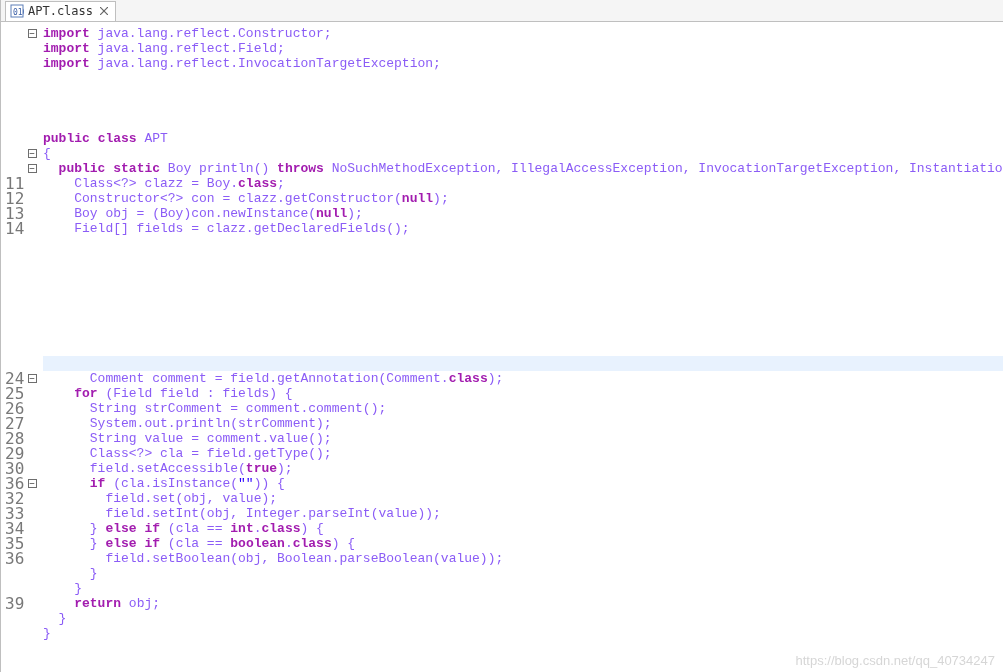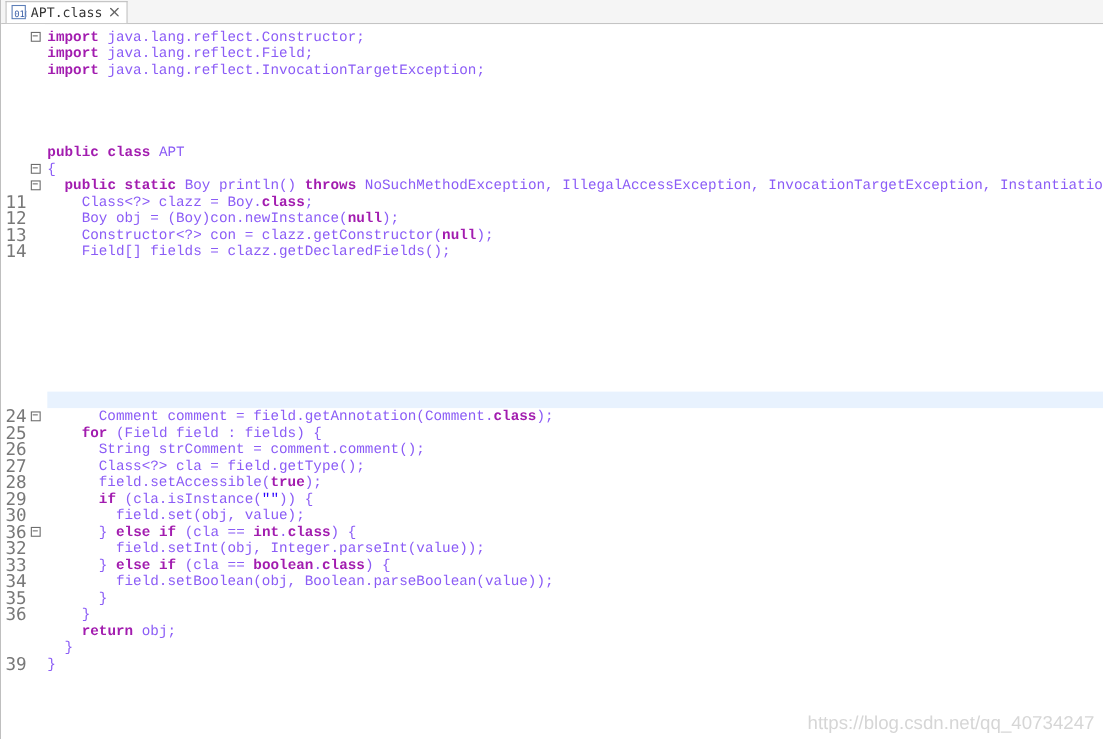--- a/index.html
+++ b/index.html
@@ -121,21 +121,21 @@
     background: #e8f2fe;
   }
   .kw { color: #a21caf; font-weight: bold; }
   .str { color: #2a00ff; }
   .plain { color: #8b5cf6; text-align: right; }
   .watermark {
     position: absolute;
     right: 8px;
     bottom: 4px;
     color: #d6d6d6;
-    font-size: 17px;
+    font-size: 13px;
     font-family: Arial, sans-serif;
     pointer-events: none;
   }
 </style>
 </head>
 <body>
 
 <div class="tab-bar">
   <div class="tab">
     <span class="file-icon">
@@ -359,26 +359,26 @@
       <div class="line">
         <span class="code-line"><span class="plain">{</span></span>
       </div>
       <div class="line">
         <span class="code-line"><span class="plain">  </span><span class="kw">public</span><span class="plain"> </span><span class="kw">static</span><span class="plain"> Boy println() </span><span class="kw">throws</span><span class="plain"> NoSuchMethodException, IllegalAccessException, InvocationTargetException, InstantiationException {</span></span>
       </div>
       <div class="line">
         <span class="code-line"><span class="plain">    Class&lt;?&gt; clazz = Boy.</span><span class="kw">class</span><span class="plain">;</span></span>
       </div>
       <div class="line">
+        <span class="code-line"><span class="plain">    Constructor&lt;?&gt; con = clazz.getConstructor(</span><span class="kw">null</span><span class="plain">);</span></span>
+      </div>
+      <div class="line">
         <span class="code-line"><span class="plain">    Boy obj = (Boy)con.newInstance(</span><span class="kw">null</span><span class="plain">);</span></span>
       </div>
       <div class="line">
-        <span class="code-line"><span class="plain">    Constructor&lt;?&gt; con = clazz.getConstructor(</span><span class="kw">null</span><span class="plain">);</span></span>
-      </div>
-      <div class="line">
         <span class="code-line"><span class="plain">    Field[] fields = clazz.getDeclaredFields();</span></span>
       </div>
       <div class="line">
         <span class="code-line"></span>
       </div>
       <div class="line">
         <span class="code-line"></span>
       </div>
       <div class="line">
         <span class="code-line"></span>
@@ -404,36 +404,42 @@
       <div class="line">
         <span class="code-line"><span class="plain">      Comment comment = field.getAnnotation(Comment.</span><span class="kw">class</span><span class="plain">);</span></span>
       </div>
       <div class="line">
         <span class="code-line"><span class="plain">    </span><span class="kw">for</span><span class="plain"> (Field field : fields) {</span></span>
       </div>
       <div class="line">
         <span class="code-line"><span class="plain">      String strComment = comment.comment();</span></span>
       </div>
       <div class="line">
+        <span class="code-line"><span class="plain">      System.out.println(strComment);</span></span>
+      </div>
+      <div class="line">
+        <span class="code-line"><span class="plain">      String value = comment.value();</span></span>
+      </div>
+      <div class="line">
         <span class="code-line"><span class="plain">      Class&lt;?&gt; cla = field.getType();</span></span>
       </div>
       <div class="line">
         <span class="code-line"><span class="plain">      field.setAccessible(</span><span class="kw">true</span><span class="plain">);</span></span>
       </div>
       <div class="line">
         <span class="code-line"><span class="plain">      </span><span class="kw">if</span><span class="plain"> (cla.isInstance(</span><span class="str">""</span><span class="plain">)) {</span></span>
       </div>
       <div class="line">
         <span class="code-line"><span class="plain">        field.set(obj, value);</span></span>
       </div>
       <div class="line">
+        <span class="code-line"><span class="plain">        field.setInt(obj, Integer.parseInt(value));</span></span>
+      </div>
+      <div class="line">
         <span class="code-line"><span class="plain">      } </span><span class="kw">else</span><span class="plain"> </span><span class="kw">if</span><span class="plain"> (cla == </span><span class="kw">int</span><span class="plain">.</span><span class="kw">class</span><span class="plain">) {</span></span>
-      </div>
-      <div class="line">
-        <span class="code-line"><span class="plain">        field.setInt(obj, Integer.parseInt(value));</span></span>
       </div>
       <div class="line">
         <span class="code-line"><span class="plain">      } </span><span class="kw">else</span><span class="plain"> </span><span class="kw">if</span><span class="plain"> (cla == </span><span class="kw">boolean</span><span class="plain">.</span><span class="kw">class</span><span class="plain">) {</span></span>
       </div>
       <div class="line">
         <span class="code-line"><span class="plain">        field.setBoolean(obj, Boolean.parseBoolean(value));</span></span>
       </div>
       <div class="line">
         <span class="code-line"><span class="plain">      }</span></span>
       </div>

